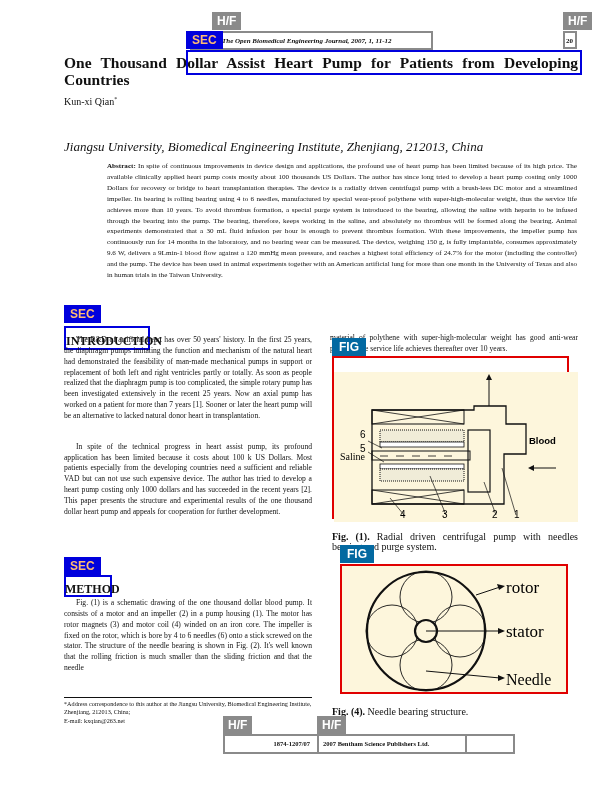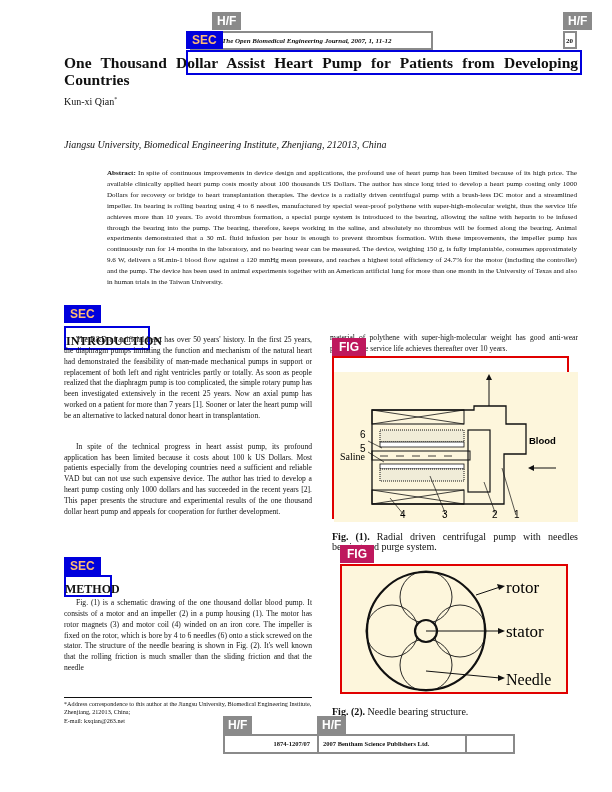--- a/index.html
+++ b/index.html
@@ -3,30 +3,30 @@
 <meta charset="utf-8">
 <style>
   html, body { margin:0; padding:0; }
   body { width:612px; height:792px; position:relative; background:#ffffff; overflow:hidden;
          font-family:"Liberation Serif", "DejaVu Serif", serif; color:#111; }
   .abs { position:absolute; }
   .hf-tag { position:absolute; background:#8a8a8a; color:#fff; font-family:"Liberation Sans", sans-serif;
             font-size:12px; font-weight:bold; padding:0 5px; height:18px; line-height:18px; }
   .sec-tag { position:absolute; background:#0000dd; color:#fdba74; font-family:"Liberation Sans", sans-serif;
              font-size:12px; font-weight:bold; height:18px; line-height:18px; padding:0 6px; }
-  .fig-tag { position:absolute; background:#be185d; color:#fff; font-family:"Liberation Sans", sans-serif;
+  .fig-tag { position:absolute; background:#0369a1; color:#fff; font-family:"Liberation Sans", sans-serif;
              font-size:12px; font-weight:bold; height:18px; line-height:18px; padding:0 7px;text-align:center; }
   .box-gray { position:absolute; border:2px solid #8a8a8a; box-sizing:border-box; }
   .box-blue { position:absolute; border:2px solid #0000dd; box-sizing:border-box; }
   .box-red  { position:absolute; border:2px solid #e00000; box-sizing:border-box; }
   .running { font-size:7px; font-style:italic; font-weight:bold; white-space:nowrap;text-align:center; }
   .title { font-size:15.5px; font-weight:bold; line-height:17px; text-align:justify; text-align-last:left; }
   .author { font-size:10px; }
-  .affil { font-size:10px; font-style:italic; }
-  .abstract { font-size:7.1px; line-height:10.9px; text-align:justify;margin-top:7px; }
+  .affil { font-size:13px; font-style:italic; }
+  .abstract { font-size:7.1px; line-height:10.9px; text-align:justify; }
   .col { font-size:7.6px; line-height:10.85px; text-align:justify; }
   .col p { margin:0; text-indent:12px; }
   .col p + p { margin-top:20px; }
   .heading { font-size:12px; font-weight:bold; }
   .caption { font-size:10px; }
   .footnote { font-size:6.2px; line-height:8.4px; }
   .ftr-num { font-size:6.5px; font-weight:bold; text-align:center; line-height:14px; }
 </style>
 </head>
 <body>
@@ -143,21 +143,21 @@
   <line x1="86" y1="66" x2="160" y2="66" stroke="#111" stroke-width="1"></line>
   <polygon points="158,63 165,66 158,69" fill="#111"></polygon>
   <line x1="86" y1="106" x2="160" y2="113" stroke="#111" stroke-width="1"></line>
   <polygon points="158,110 165,113 158,116" fill="#111"></polygon>
   <text x="166" y="28" font-family="Liberation Serif, serif" font-size="17">rotor</text>
   <text x="166" y="72" font-family="Liberation Serif, serif" font-size="17">stator</text>
   <text x="166" y="120" font-family="Liberation Serif, serif" font-size="16">Needle</text>
 </svg>
 <div class="box-red" style="left:340px;top:564px;width:228px;height:130px;"></div>
 <div class="abs caption" style="left:332px;top:706px;">
-  <b>Fig. (2).</b><span> Needle bearing structure.</span>
+  <b>Fig. (4).</b><span> Needle bearing structure.</span>
 </div>
 
 <div class="box-gray" style="left:223px;top:734px;width:96px;height:20px;"></div>
 <div class="abs ftr-num" style="left:230px;top:737px;width:80px;text-align:right;">1874-1207/07</div>
 <div class="box-gray" style="left:317px;top:734px;width:150px;height:20px;"></div>
 <div class="abs ftr-num" style="left:323px;top:737px;">2007 Bentham Science Publishers Ltd.</div>
 <div class="box-gray" style="left:465px;top:734px;width:50px;height:20px;"></div>
 
 <div class="hf-tag" style="left:212px;top:12px;">H/F</div>
 <div class="hf-tag" style="left:563px;top:12px;">H/F</div>

